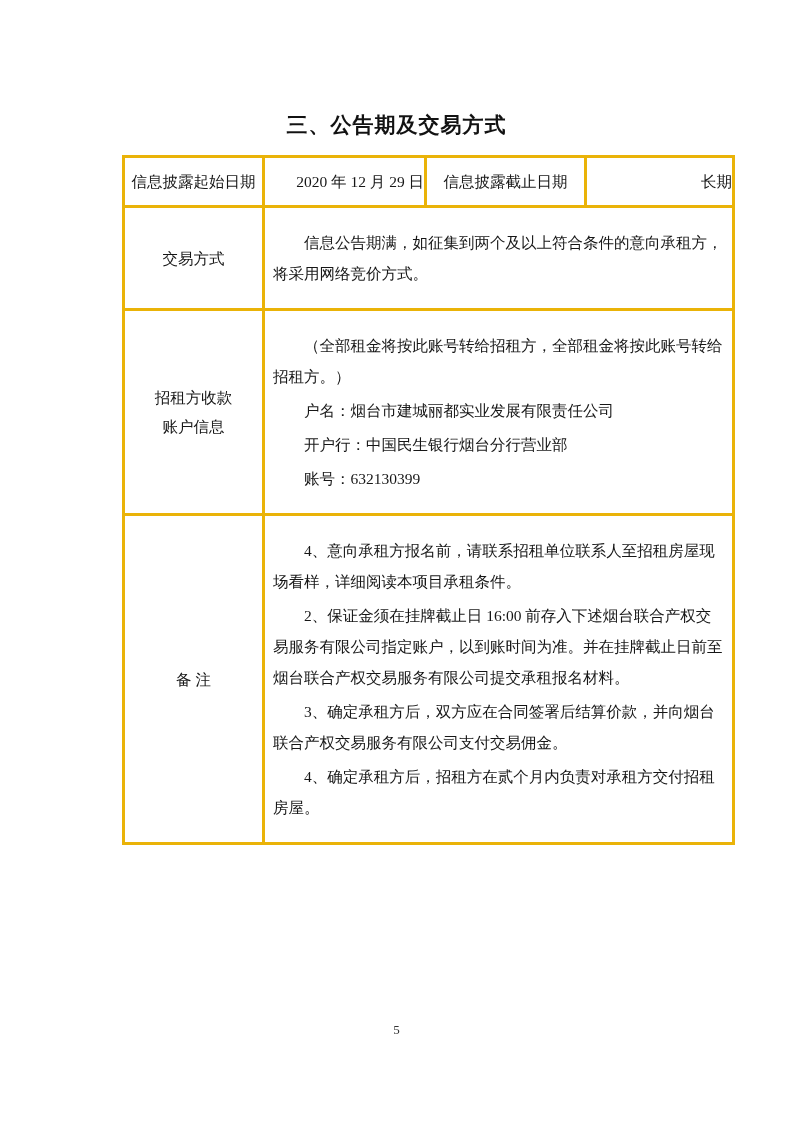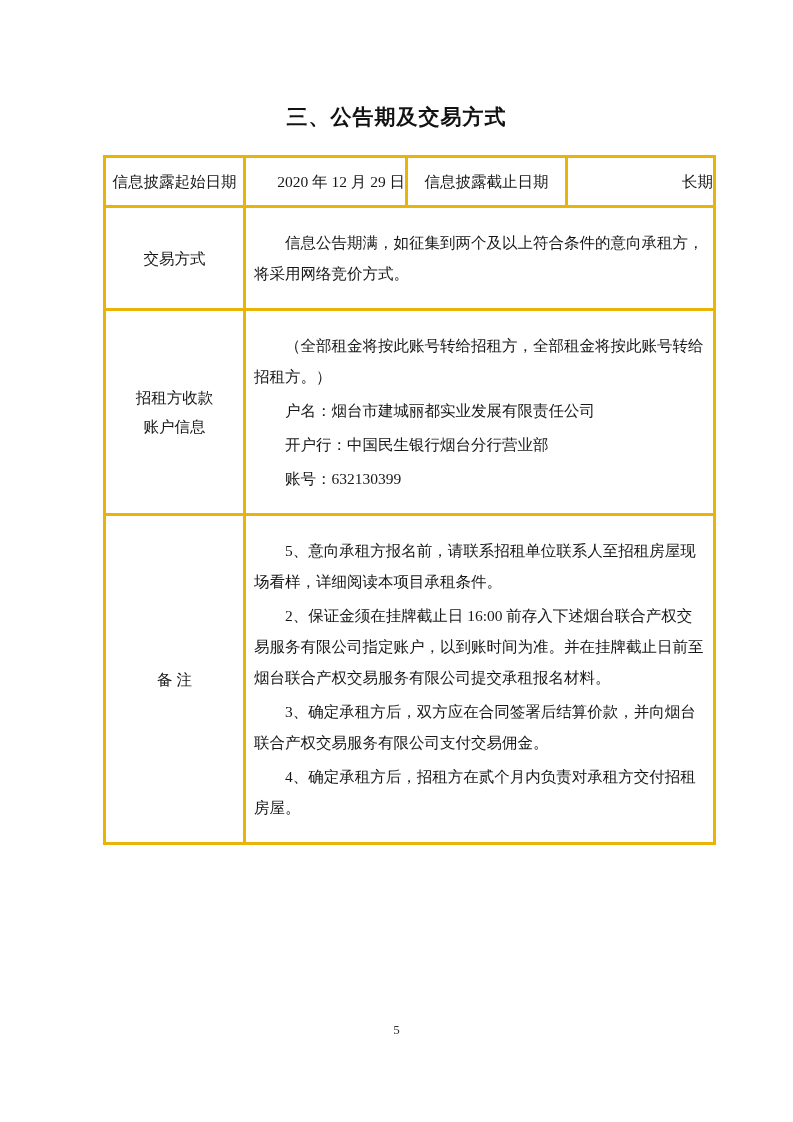--- a/index.html
+++ b/index.html
@@ -9,41 +9,42 @@
   }
   body {
     width: 793px;
     height: 1122px;
     position: relative;
     font-family: "Liberation Serif", "DejaVu Serif", serif;
     color: #141414;
   }
   .doc-title {
     position: absolute;
-    top: 103px;
+    top: 111px;
     left: 0;
     width: 100%;
     text-align: center;
     font-size: 21px;
     font-weight: bold;
     letter-spacing: 1px;
     color: #121212;
   }
   .main-table {
     position: absolute;
     top: 155px;
     left: 103px;
     width: 610px;
     border-collapse: collapse;
     table-layout: fixed;
     font-size: 15.5px;
     color: #161616;
   }
   .main-table, .main-table td {
     border: 3px solid #eab308;
+    margin-left: 19px;
   }
   .main-table {
     border-width: 2px;
   }
   .main-table td {
     vertical-align: middle;
     padding: 0;
     line-height: 31px;
   }
   td.label-cell {
@@ -109,21 +110,21 @@
       <td class="para-cell" colspan="3">
         <p class="indent">（全部租金将按此账号转给招租方，全部租金将按此账号转给招租方。）</p>
         <p class="indent">户名：烟台市建城丽都实业发展有限责任公司</p>
         <p class="indent">开户行：中国民生银行烟台分行营业部</p>
         <p class="indent">账号：632130399</p>
       </td>
     </tr>
     <tr style="height:278px;">
       <td class="label-cell">备 注</td>
       <td class="para-cell" colspan="3">
-        <p class="indent">5、意向承租方报名前，请联系招租单位联系人至招租房屋现场看样，详细阅读本项目承租条件。</p>
+        <p class="indent">4、意向承租方报名前，请联系招租单位联系人至招租房屋现场看样，详细阅读本项目承租条件。</p>
         <p class="indent">2、保证金须在挂牌截止日 16:00 前存入下述烟台联合产权交易服务有限公司指定账户，以到账时间为准。并在挂牌截止日前至烟台联合产权交易服务有限公司提交承租报名材料。</p>
         <p class="indent">3、确定承租方后，双方应在合同签署后结算价款，并向烟台联合产权交易服务有限公司支付交易佣金。</p>
         <p class="indent">4、确定承租方后，招租方在贰个月内负责对承租方交付招租房屋。</p>
       </td>
     </tr>
   </tbody>
 </table>
 
 <div class="page-number">5</div>
 

